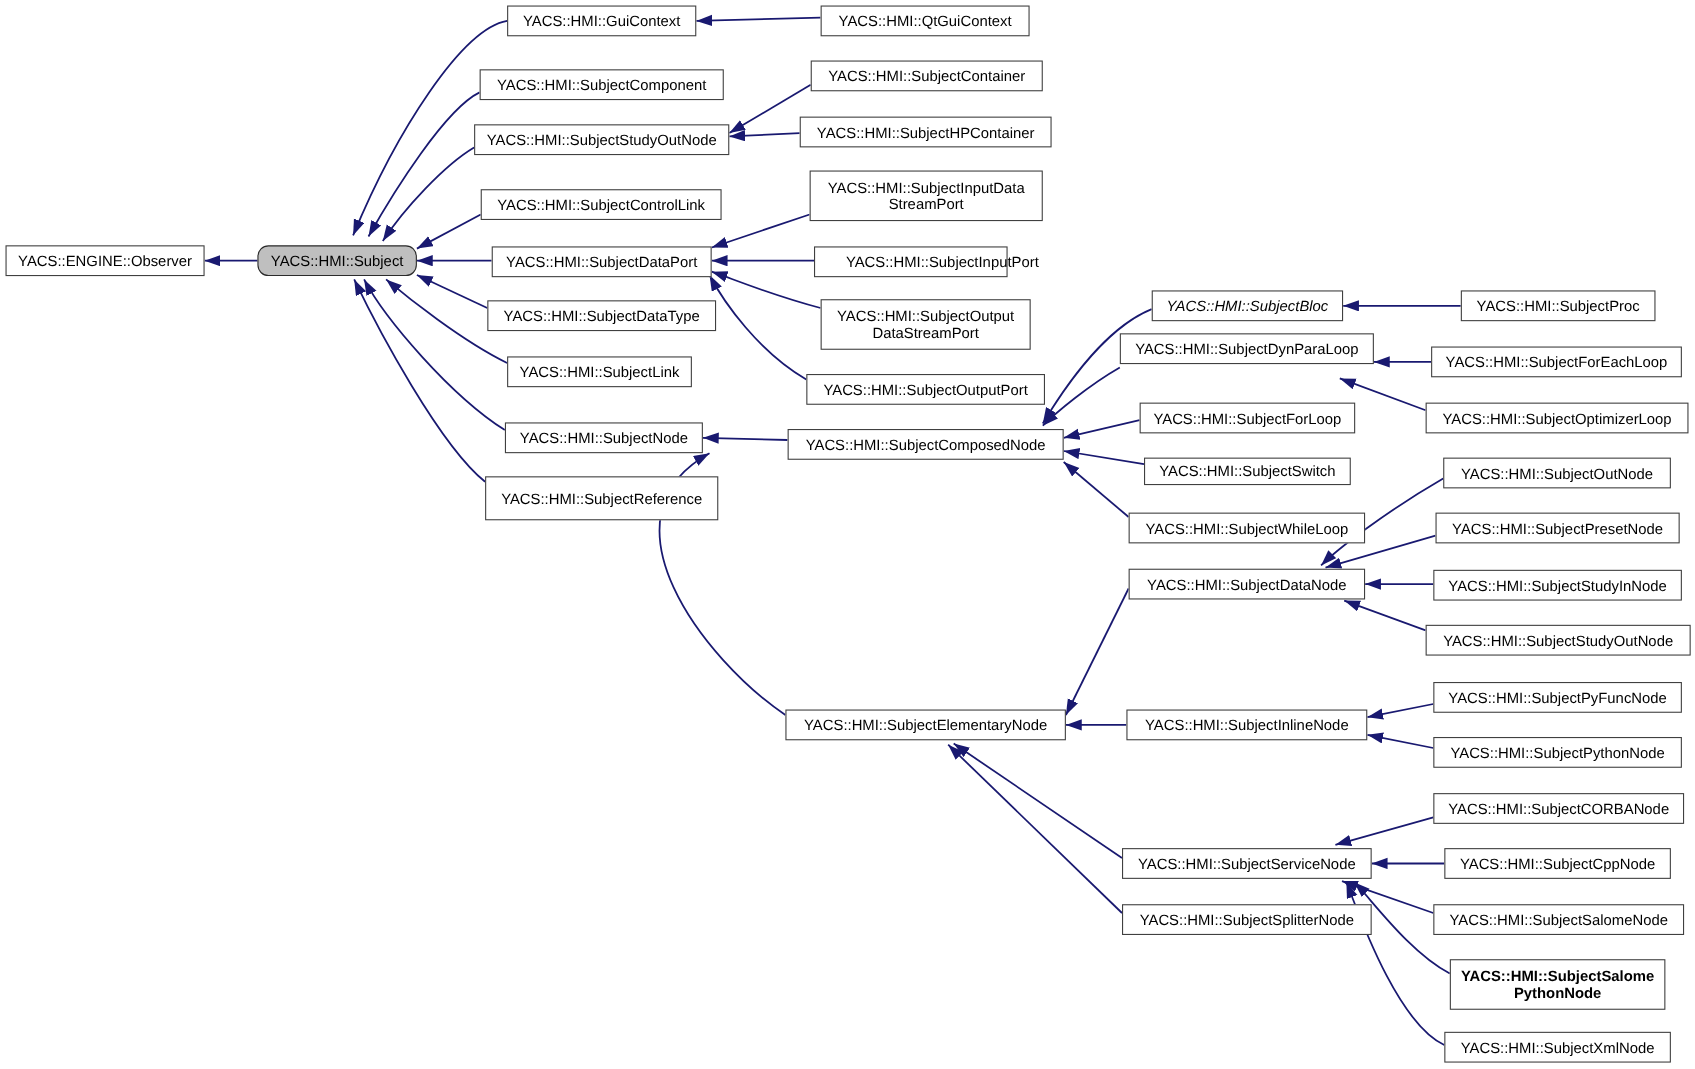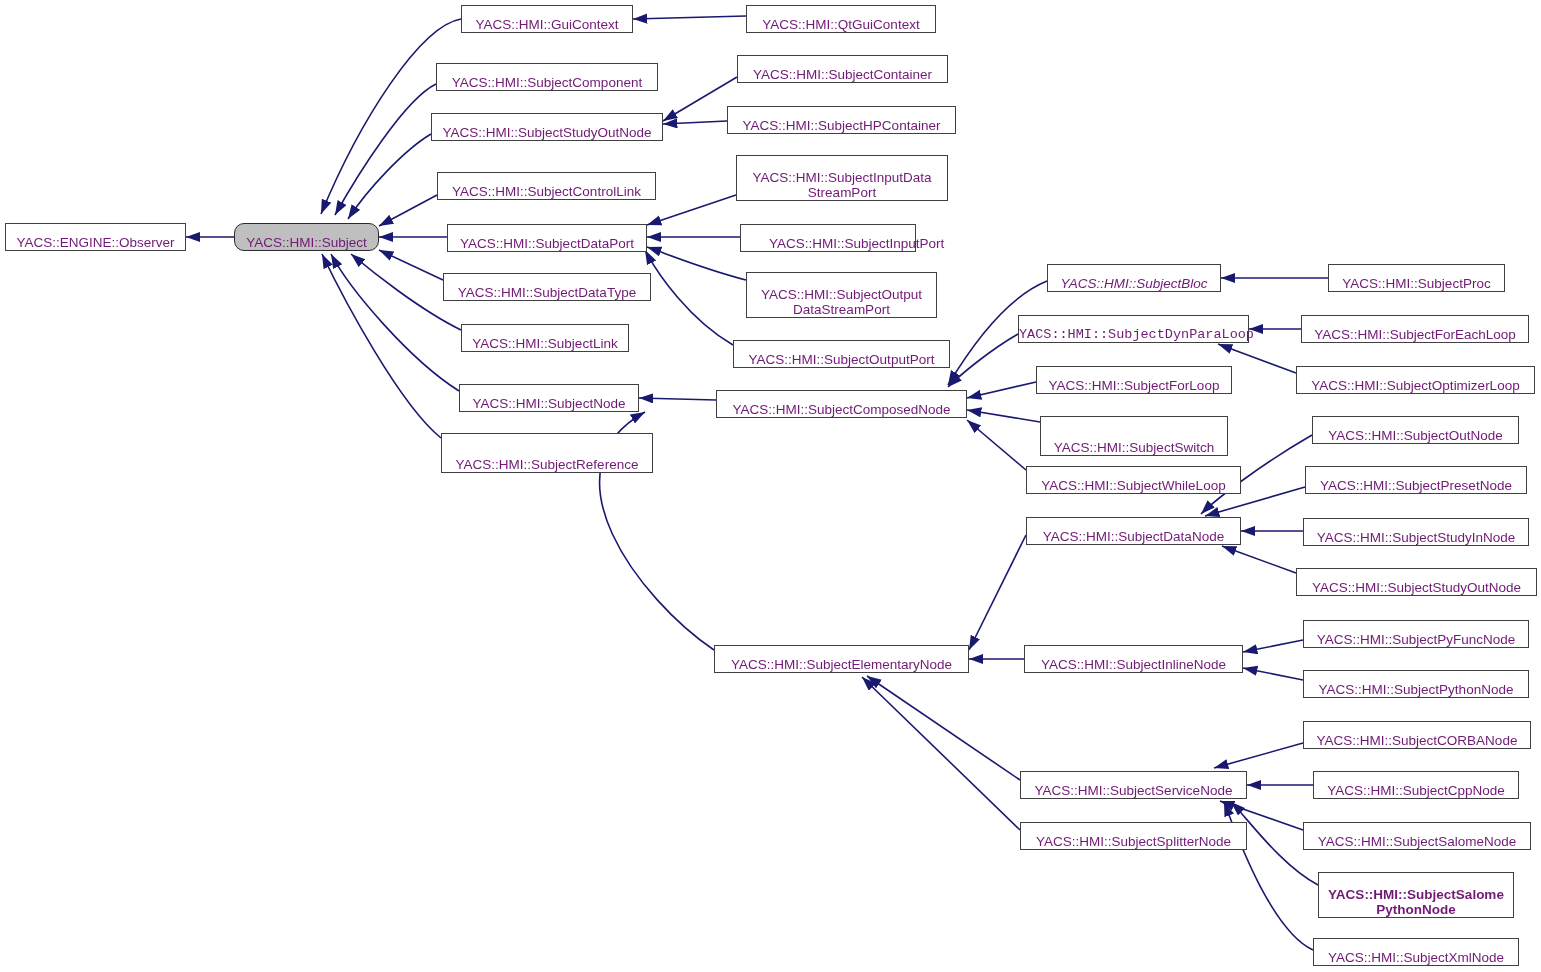--- a/index.html
+++ b/index.html
@@ -4,26 +4,26 @@
 <style>
   html,body{margin:0;padding:0;background:#ffffff;}
   body{width:1541px;height:972px;overflow:hidden;font-family:"Liberation Sans",sans-serif;}
   #diagram{position:relative;width:1541px;height:972px;background:#fff;}
   svg.edges{position:absolute;left:0;top:0;width:1541px;height:972px;overflow:visible;}
   .cls{
     position:absolute;
     box-sizing:border-box;
     border:1px solid #404040;
     background:#ffffff;
-    color:#701a75;
+    color:#000000;
     font-family:"Liberation Sans",sans-serif;
     font-size:13.5px;
     line-height:15px;
     display:flex;
-    align-items:flex-end;
+    align-items:center;
     justify-content:center;
     text-align:center;
     white-space:pre-line;
     z-index:5;
   }
   .cls.root{background:#bfbfbf;border-color:#2b2b2b;}
   .cls .lbl{display:block;width:100%;}
 </style>
 </head>
 <body>
@@ -97,25 +97,25 @@
       <div class="cls" style="left: 746px; top: 272px; width: 191px; height: 46px;"><span class="lbl">YACS::HMI::SubjectOutput
 DataStreamPort</span></div>
       <div class="cls" style="left: 733px; top: 340px; width: 217px; height: 28px;"><span class="lbl">YACS::HMI::SubjectOutputPort</span></div>
       <div class="cls" style="left: 443px; top: 273px; width: 208px; height: 28px;"><span class="lbl">YACS::HMI::SubjectDataType</span></div>
       <div class="cls" style="left: 461px; top: 324px; width: 168px; height: 28px;"><span class="lbl">YACS::HMI::SubjectLink</span></div>
       <div class="cls" style="left: 459px; top: 384px; width: 180px; height: 28px;"><span class="lbl">YACS::HMI::SubjectNode</span></div>
       <div class="cls" style="left: 441px; top: 433px; width: 212px; height: 40px;"><span class="lbl">YACS::HMI::SubjectReference</span></div>
       <div class="cls" style="left: 716px; top: 390px; width: 251px; height: 28px;"><span class="lbl">YACS::HMI::SubjectComposedNode</span></div>
       <div class="cls" style="left: 1047px; top: 264px; width: 174px; height: 28px; font-style: italic;"><span class="lbl">YACS::HMI::SubjectBloc</span></div>
       <div class="cls" style="left: 1328px; top: 264px; width: 177px; height: 28px;"><span class="lbl">YACS::HMI::SubjectProc</span></div>
-      <div class="cls" style="left: 1018px; top: 315px; width: 231px; height: 28px; font-family: Liberation Mono, monospace;"><span class="lbl">YACS::HMI::SubjectDynParaLoop</span></div>
+      <div class="cls" style="left: 1018px; top: 303px; width: 231px; height: 28px;"><span class="lbl">YACS::HMI::SubjectDynParaLoop</span></div>
       <div class="cls" style="left: 1301px; top: 315px; width: 228px; height: 28px;"><span class="lbl">YACS::HMI::SubjectForEachLoop</span></div>
       <div class="cls" style="left: 1036px; top: 366px; width: 196px; height: 28px;"><span class="lbl">YACS::HMI::SubjectForLoop</span></div>
       <div class="cls" style="left: 1296px; top: 366px; width: 239px; height: 28px;"><span class="lbl">YACS::HMI::SubjectOptimizerLoop</span></div>
-      <div class="cls" style="left: 1040px; top: 416px; width: 188px; height: 40px;"><span class="lbl">YACS::HMI::SubjectSwitch</span></div>
+      <div class="cls" style="left: 1040px; top: 416px; width: 188px; height: 25px;"><span class="lbl">YACS::HMI::SubjectSwitch</span></div>
       <div class="cls" style="left: 1312px; top: 416px; width: 207px; height: 28px;"><span class="lbl">YACS::HMI::SubjectOutNode</span></div>
       <div class="cls" style="left: 1026px; top: 466px; width: 215px; height: 28px;"><span class="lbl">YACS::HMI::SubjectWhileLoop</span></div>
       <div class="cls" style="left: 1305px; top: 466px; width: 222px; height: 28px;"><span class="lbl">YACS::HMI::SubjectPresetNode</span></div>
       <div class="cls" style="left: 1026px; top: 517px; width: 215px; height: 28px;"><span class="lbl">YACS::HMI::SubjectDataNode</span></div>
       <div class="cls" style="left: 1303px; top: 518px; width: 226px; height: 28px;"><span class="lbl">YACS::HMI::SubjectStudyInNode</span></div>
       <div class="cls" style="left: 1296px; top: 568px; width: 241px; height: 28px;"><span class="lbl">YACS::HMI::SubjectStudyOutNode</span></div>
       <div class="cls" style="left: 714px; top: 645px; width: 255px; height: 28px;"><span class="lbl">YACS::HMI::SubjectElementaryNode</span></div>
       <div class="cls" style="left: 1024px; top: 645px; width: 219px; height: 28px;"><span class="lbl">YACS::HMI::SubjectInlineNode</span></div>
       <div class="cls" style="left: 1303px; top: 620px; width: 226px; height: 28px;"><span class="lbl">YACS::HMI::SubjectPyFuncNode</span></div>
       <div class="cls" style="left: 1303px; top: 670px; width: 226px; height: 28px;"><span class="lbl">YACS::HMI::SubjectPythonNode</span></div>

